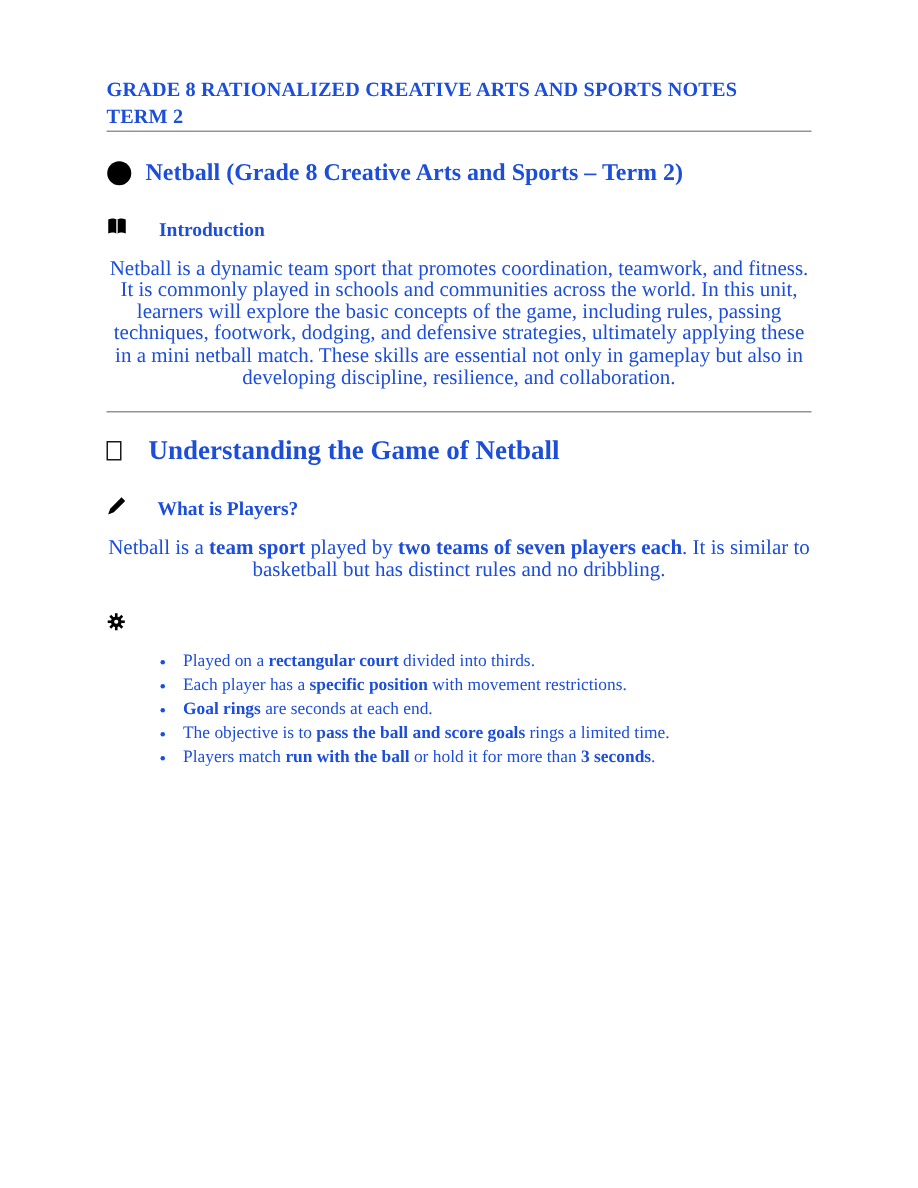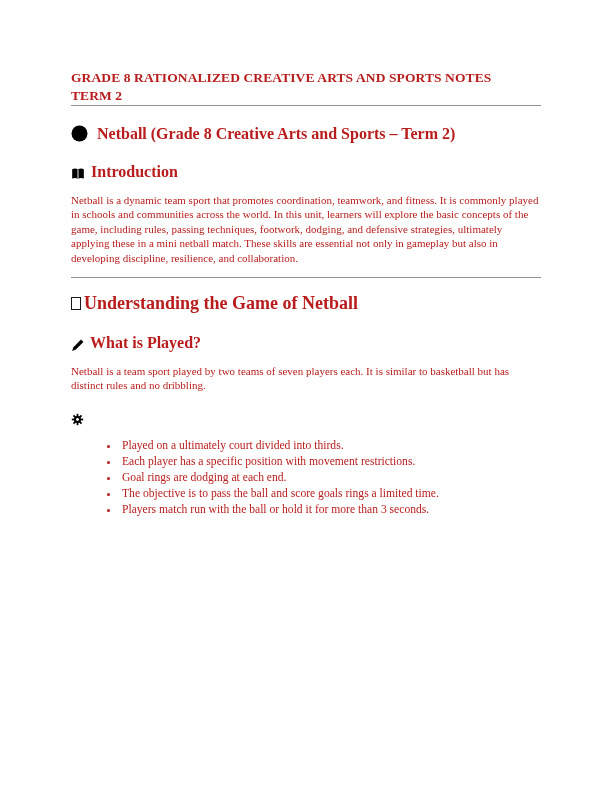--- a/index.html
+++ b/index.html
@@ -1,35 +1,35 @@
 <!DOCTYPE html>
 <html><head>
 <meta charset="utf-8">
 <style>
   html,body{margin:0;padding:0;background:#ffffff;}
   .page{
     width:612px;height:792px;box-sizing:border-box;
-    padding:69px 71px 40px 71px;
-    background:#ffffff;color:#b91c1c;
+    padding:51px 71px 40px 71px;
+    background:#ffffff;color:#1d4ed8;
     font-family:"Liberation Serif", serif;
     position:relative;overflow:hidden;
   }
   .doc-header{font-weight:bold;font-size:13.5px;line-height:1.32;letter-spacing:.1px;}
   hr.divider{border:none;border-top:1px solid #949494;height:0;margin:0;}
   .hr1{margin-top:27px;}
   .hr2{margin-top:30px;}
   .h1{display:flex;align-items:center;gap:9px;font-weight:bold;font-size:16px;margin-top:19px;}
-  .h2{display:flex;align-items:center;gap:3px;font-weight:bold;font-size:18px;margin-top:15px;}
-  .h3{display:flex;align-items:flex-end;gap:6px;font-weight:bold;font-size:16px;margin-top:20px;}
-  .para{font-size:11px;line-height:14.6px;margin-top:12px;max-width:475px;}
+  .h2{display:flex;align-items:center;gap:18px;font-weight:bold;font-size:18px;margin-top:15px;}
+  .h3{display:flex;align-items:flex-start;gap:21px;font-weight:bold;font-size:13px;margin-top:20px;}
+  .para{font-size:14px;line-height:14.6px;margin-top:12px;max-width:475px;text-align:center;}
   .icon{display:inline-flex;align-items:center;justify-content:center;flex:0 0 auto;}
   .box-glyph{display:inline-block;width:10px;height:13px;border:1.3px solid #1a1a1a;box-sizing:border-box;}
   ul.bullets{margin:12px 0 0 0;padding-left:49px;font-size:11.6px;line-height:15px;}
   ul.bullets li{list-style-type:disc;padding-left:2px;margin-bottom:1px;}
-  strong{font-weight:normal;}
+  strong{font-weight:bold;}
 </style>
 </head>
 <body>
 
 <div class="page">
 
   <div class="doc-header">
     <div>GRADE 8 RATIONALIZED CREATIVE ARTS AND SPORTS NOTES</div>
     <div>TERM 2</div>
   </div>
@@ -66,41 +66,41 @@
     <span>Understanding the Game of Netball</span>
   </div>
 
   <div class="h3">
     <span class="icon">
       <svg width="13" height="13" viewBox="0 0 24 24">
         <path fill="#000" d="M2 22l2.5-7L17 2.5 21.5 7 9 19.5z"></path>
         <path fill="#000" d="M18.5 1l4.5 4.5-1.8 1.8L16.7 2.8z"></path>
       </svg>
     </span>
-    <span>What is Played?</span>
+    <span>What is Players?</span>
   </div>
 
   <p class="para"><span>Netball is a </span><strong>team sport</strong><span> played by </span><strong>two teams of seven players each</strong><span>. It is similar to basketball but has distinct rules and no dribbling.</span></p>
 
   <div class="h3">
     <span class="icon">
       <svg width="13" height="13" viewBox="0 0 24 24">
         <g fill="#000">
           <rect x="10.4" y="1.5" width="3.2" height="21"></rect>
           <rect x="10.4" y="1.5" width="3.2" height="21" transform="rotate(45 12 12)"></rect>
           <rect x="10.4" y="1.5" width="3.2" height="21" transform="rotate(90 12 12)"></rect>
           <rect x="10.4" y="1.5" width="3.2" height="21" transform="rotate(135 12 12)"></rect>
           <circle cx="12" cy="12" r="6.5"></circle>
         </g>
         <circle cx="12" cy="12" r="2.6" fill="#fff"></circle>
       </svg>
     </span>
   </div>
 
   <ul class="bullets">
-      <li><span>Played on a </span><strong>ultimately court</strong><span> divided into thirds.</span></li>
+      <li><span>Played on a </span><strong>rectangular court</strong><span> divided into thirds.</span></li>
       <li><span>Each player has a </span><strong>specific position</strong><span> with movement restrictions.</span></li>
-      <li><strong>Goal rings</strong><span> are dodging at each end.</span></li>
+      <li><strong>Goal rings</strong><span> are seconds at each end.</span></li>
       <li><span>The objective is to </span><strong>pass the ball and score goals</strong><span> rings a limited time.</span></li>
       <li><span>Players match </span><strong>run with the ball</strong><span> or hold it for more than </span><strong>3 seconds</strong><span>.</span></li>
     </ul>
 
 </div>
 
 </body></html>

